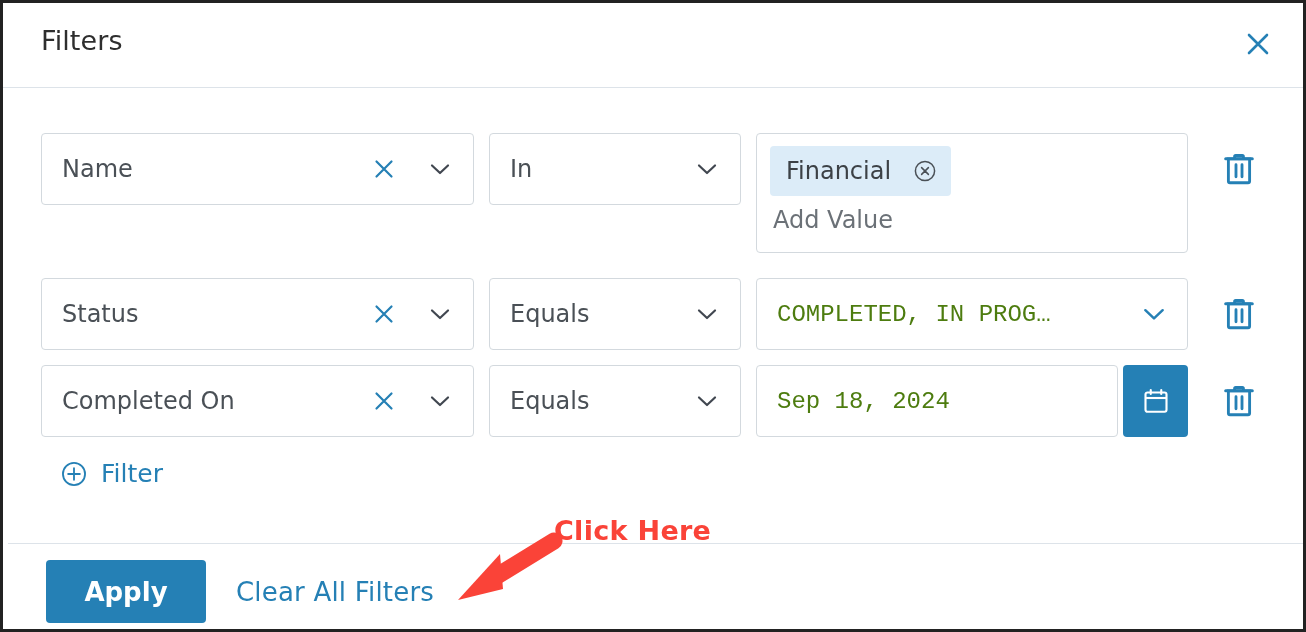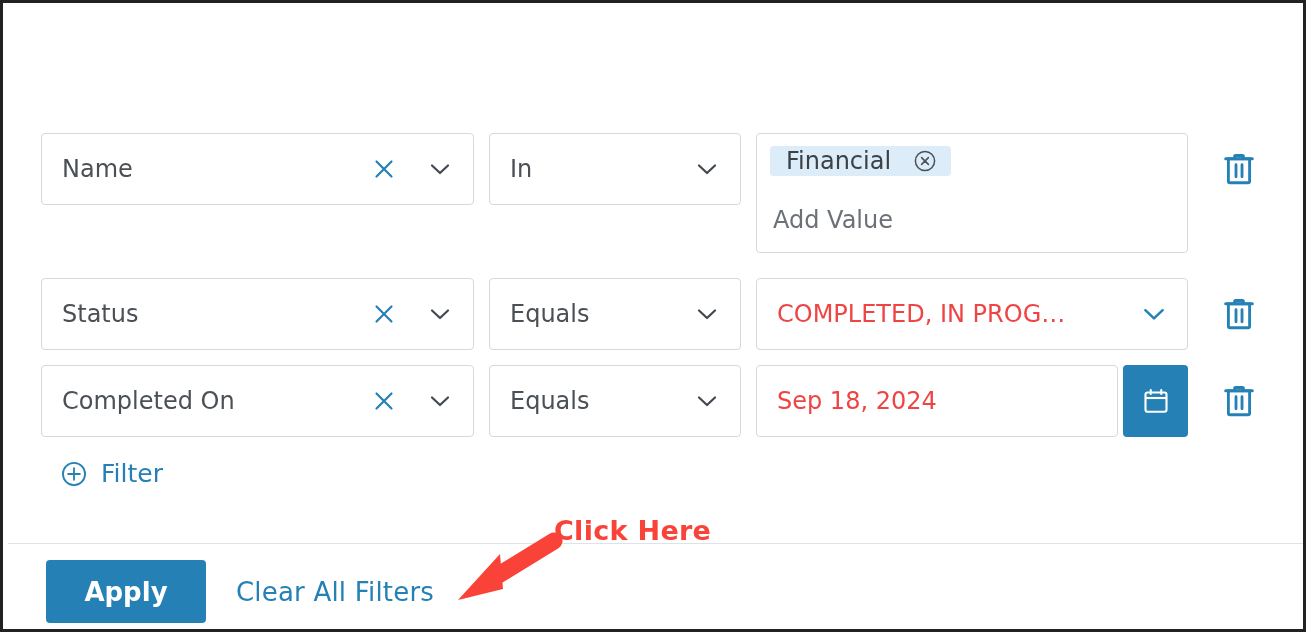--- a/index.html
+++ b/index.html
@@ -102,21 +102,21 @@
 
   .field-text {
     position: absolute;
     left: 20px;
     top: 50%;
     transform: translateY(-50%);
     font-size: 24px;
     color: #4a5056;
     white-space: nowrap;
   }
-  .field-text.value { color: #ef4444; }
+  .field-text.value { color: #4d7c0f; font-family: Liberation Mono, monospace; }
 
   .clear-x {
     position: absolute;
     right: 76px;
     top: 50%;
     transform: translateY(-50%);
     width: 26px;
     height: 26px;
     display: flex;
     align-items: center;
@@ -134,21 +134,21 @@
     align-items: center;
     justify-content: center;
     cursor: pointer;
   }
 
   
   .chip {
     position: absolute;
     left: 13px;
     top: 12px;
-    height: 30px;
+    height: 50px;
     display: flex;
     align-items: center;
     gap: 22px;
     padding: 0 14px 0 16px;
     background: #dcecf8;
     border-radius: 4px;
     box-sizing: border-box;
   }
   .chip-label {
     font-size: 24px;
@@ -269,20 +269,28 @@
     font-weight: bold;
     color: #fa4338;
     letter-spacing: .3px;
   }
 </style>
 </head>
 <body>
 
 <div id="root">
 
+  <div class="dialog-header">
+    <div class="dialog-title">Filters</div>
+    <div class="close-button">
+      <svg width="28" height="28" viewBox="0 0 28 28">
+        <path d="M5 5 L23 23 M23 5 L5 23" stroke="#2580b5" stroke-width="2.6" stroke-linecap="round" fill="none"></path>
+      </svg>
+    </div>
+  </div>
 
   <div class="filters-body">
 
     <div class="filter-row row-1">
       <div class="field field-attr">
         <span class="field-text">Name</span>
         <span class="clear-x">
           <svg width="24" height="24" viewBox="0 0 24 24">
             <path d="M4.5 4.5 L19.5 19.5 M19.5 4.5 L4.5 19.5" stroke="#2580b5" stroke-width="2.2" stroke-linecap="round" fill="none"></path>
           </svg>

